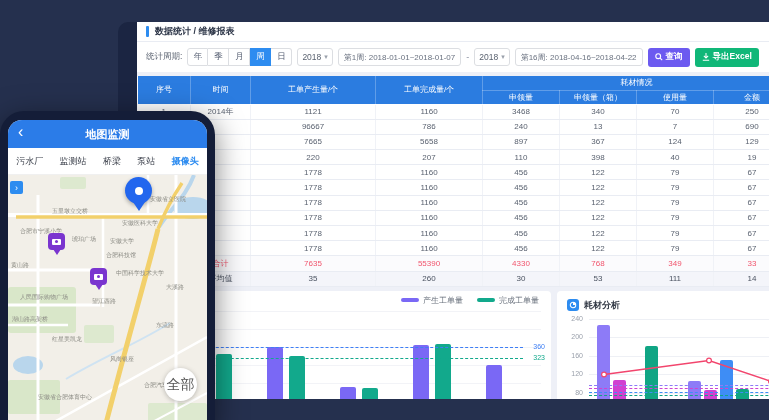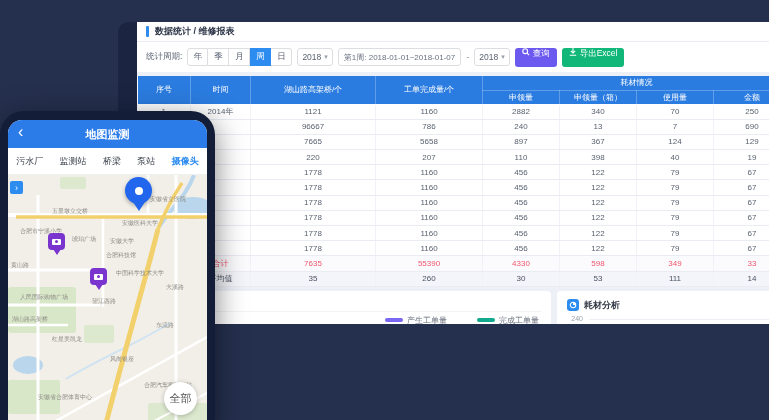--- a/index.html
+++ b/index.html
@@ -1,21 +1,21 @@
 <!DOCTYPE html>
 <html><head>
 <meta charset="utf-8">
 <style>
   * { margin:0; padding:0; box-sizing:border-box; }
   html,body { width:769px; height:420px; overflow:hidden; }
   body { font-family:"Liberation Sans", sans-serif; }
   .stage { position:relative; width:769px; height:420px; background:#25304e; overflow:hidden; }
 
   
-  .desktop { position:absolute; left:118px; top:22px; width:651px; height:302px;
+  .desktop { position:absolute; left:118px; top:22px; width:651px; height:377px;
              border-top-left-radius:10px; overflow:hidden; display:flex; }
   .side-strip { width:19px; background:#1b2542; }
   .main { width:632px; background:#eef0f7; display:flex; flex-direction:column; }
 
   .crumb-bar { height:20px; background:#fff; display:flex; align-items:center; gap:6px;
                padding-left:9px; border-bottom:1px solid #e9ecf3; flex:none; }
   .crumb-accent { width:3px; height:11px; background:#2d8cf0; border-radius:1px; }
   .crumb-text { font-size:9px; color:#2c3547; font-weight:bold; }
 
   .filter-bar { height:30px; background:#fff; display:flex; align-items:center; gap:5px;
@@ -27,41 +27,41 @@
   .seg-item:first-child { border-left:1px solid #dcdee2; border-radius:3px 0 0 3px; }
   .seg-item:last-child { border-radius:0 3px 3px 0; }
   .seg-item.active { background:#2d8cf0; border-color:#2d8cf0; color:#fff; }
   .sel { height:18px; border:1px solid #dcdee2; border-radius:3px; background:#fff; display:flex;
          align-items:center; gap:3px; padding:0 4px; font-size:8.5px; color:#5a6270; cursor:pointer; }
   .caret { font-size:7px; color:#9aa0ab; }
   .txt-input { height:18px; border:1px solid #dcdee2; border-radius:3px; background:#fff; display:flex;
                align-items:center; padding:0 5px; font-size:8px; color:#6a7280; }
   .dash { font-size:9px; color:#8a90a0; }
   .btn { height:19px; border:none; border-radius:3px; color:#fff; font-size:8.5px;
-         display:flex; align-items:flex-start; gap:3px; padding:0 7px; cursor:pointer;
-         font-family:"Liberation Sans", sans-serif; }
+         display:flex; align-items:center; gap:3px; padding:0 7px; cursor:pointer;
+         font-family:"Liberation Sans", sans-serif;font-weight:bold; }
   .btn.purple { background:#6c5af0; }
   .btn.green  { background:#10b778; }
 
   .gap { height:4px; flex:none; }
 
   table { border-collapse:collapse; table-layout:fixed; width:653px; background:#fff; flex:none; }
   thead th { background:#2b7ce0; color:#fff; font-weight:normal; font-size:8px; height:14px;
              border:1px solid rgba(255,255,255,.25); border-top:none; }
   tbody td { font-size:8px; color:#5a6270; text-align:center; height:15.2px;
              border-bottom:1px solid #e9ecf3; border-right:1px solid #f0f2f7; background:#fff; }
   tr.total-row td { background:#fbfbfd; color:#f1556d;margin-top:24px; }
   tr.avg-row td { background:#f4f5fa; color:#4a5260; }
 
   .charts { display:flex; gap:6px; margin-top:4px; padding-left:4px; flex:none; }
   .card { background:#fff; border-radius:4px; position:relative; height:200px; overflow:hidden; }
   .card.left { width:410px; flex:none; }
   .card.right { width:300px; flex:none; }
 
-  .legend { position:absolute; top:24px; right:12px; display:flex; gap:30px; align-items:flex-start; z-index:3; }
+  .legend { position:absolute; top:4px; right:12px; display:flex; gap:14px; align-items:flex-start; z-index:3; }
   .legend-item { display:flex; align-items:center; gap:4px; cursor:pointer; }
   .legend-pill { width:18px; height:4px; border-radius:2px; }
   .legend-label { font-size:8px; color:#666e7a; }
 
   .plot { position:absolute; inset:0; }
   .gridline { position:absolute; left:10px; right:10px; height:1px; background:#f2f3f7; }
   .bar { position:absolute; width:16px; border-radius:2px 2px 0 0; }
   .refline { position:absolute; left:10px; right:28px; border-top:1px dashed; }
   .reflabel { position:absolute; right:6px; font-size:7px; }
 
@@ -102,23 +102,23 @@
   .bigpin .tail { width:0; height:0; border-left:6px solid transparent; border-right:6px solid transparent;
                   border-top:9px solid #2266ee; margin:-2px auto 0; }
   .campin { position:absolute; z-index:4; cursor:pointer; }
   .campin .head { width:17px; height:17px; border-radius:4px; background:#7a35cf; display:flex;
                   align-items:center; justify-content:center; }
   .campin .glyph { width:9px; height:6px; background:#fff; border-radius:1px; position:relative; }
   .campin .glyph::after { content:""; position:absolute; left:3px; top:1.5px; width:3px; height:3px;
                           border-radius:50%; background:#7a35cf; }
   .campin .tail { width:0; height:0; border-left:4px solid transparent; border-right:4px solid transparent;
                   border-top:6px solid #7a35cf; margin:-1px auto 0; }
-  .allbtn { position:absolute; right:10px; bottom:16px; width:33px; height:33px; border-radius:50%;
+  .allbtn { position:absolute; right:10px; bottom:30px; width:33px; height:33px; border-radius:50%;
             background:#fff; box-shadow:0 1px 5px rgba(0,0,0,.25); display:flex; align-items:center;
-            justify-content:center; font-size:11px; color:#555; cursor:pointer; z-index:4; }
+            justify-content:center; font-size:14px; color:#555; cursor:pointer; z-index:4; }
 </style>
 </head>
 <body>
 
 <div class="stage">
 
   <div class="desktop">
     <div class="side-strip"></div>
     <div class="main">
 
@@ -139,20 +139,21 @@
         <div class="sel">
           <span>2018</span>
           <span class="caret">▾</span>
         </div>
         <div class="txt-input">第1周: 2018-01-01~2018-01-07</div>
         <span class="dash">-</span>
         <div class="sel">
           <span>2018</span>
           <span class="caret">▾</span>
         </div>
+        <div class="txt-input">第16周: 2018-04-16~2018-04-22</div>
         <button class="btn purple">
           <svg width="8" height="8" viewBox="0 0 10 10">
               <circle cx="4" cy="4" r="3" fill="none" stroke="#fff" stroke-width="1.4"></circle>
               <line x1="6.3" y1="6.3" x2="9" y2="9" stroke="#fff" stroke-width="1.4"></line>
             </svg>
           <span>查询</span>
         </button>
         <button class="btn green">
           <svg width="8" height="8" viewBox="0 0 10 10">
               <path d="M5 0 v6 M2.3 3.6 L5 6.3 L7.7 3.6" fill="none" stroke="#fff" stroke-width="1.3"></path>
@@ -172,38 +173,38 @@
             <col style="width: 107px;">
             <col style="width: 77px;">
             <col style="width: 77px;">
             <col style="width: 77px;">
             <col style="width: 77px;">
           </colgroup>
         <thead id="thead">
             <tr>
               <th rowspan="2">序号</th>
               <th rowspan="2">时间</th>
-              <th rowspan="2">湖山路高架桥/个</th>
+              <th rowspan="2">工单产生量/个</th>
               <th rowspan="2">工单完成量/个</th>
               <th colspan="4">耗材情况</th>
             </tr>
             <tr>
               <th>申领量</th>
               <th>申领量（箱）</th>
               <th>使用量</th>
               <th>金额</th>
             </tr>
           </thead>
         <tbody id="tbody">
             <tr>
               <td>1</td>
               <td>2014年</td>
               <td>1121</td>
               <td>1160</td>
-              <td>2882</td>
+              <td>3468</td>
               <td>340</td>
               <td>70</td>
               <td>250</td>
             </tr>
             <tr>
               <td>2</td>
               <td></td>
               <td>96667</td>
               <td>786</td>
               <td>240</td>
@@ -290,21 +291,21 @@
               <td>122</td>
               <td>79</td>
               <td>67</td>
             </tr>
             <tr class="total-row">
               <td></td>
               <td>合计</td>
               <td>7635</td>
               <td>55390</td>
               <td>4330</td>
-              <td>598</td>
+              <td>768</td>
               <td>349</td>
               <td>33</td>
             </tr>
             <tr class="avg-row">
               <td></td>
               <td>平均值</td>
               <td>35</td>
               <td>260</td>
               <td>30</td>
               <td>53</td>

